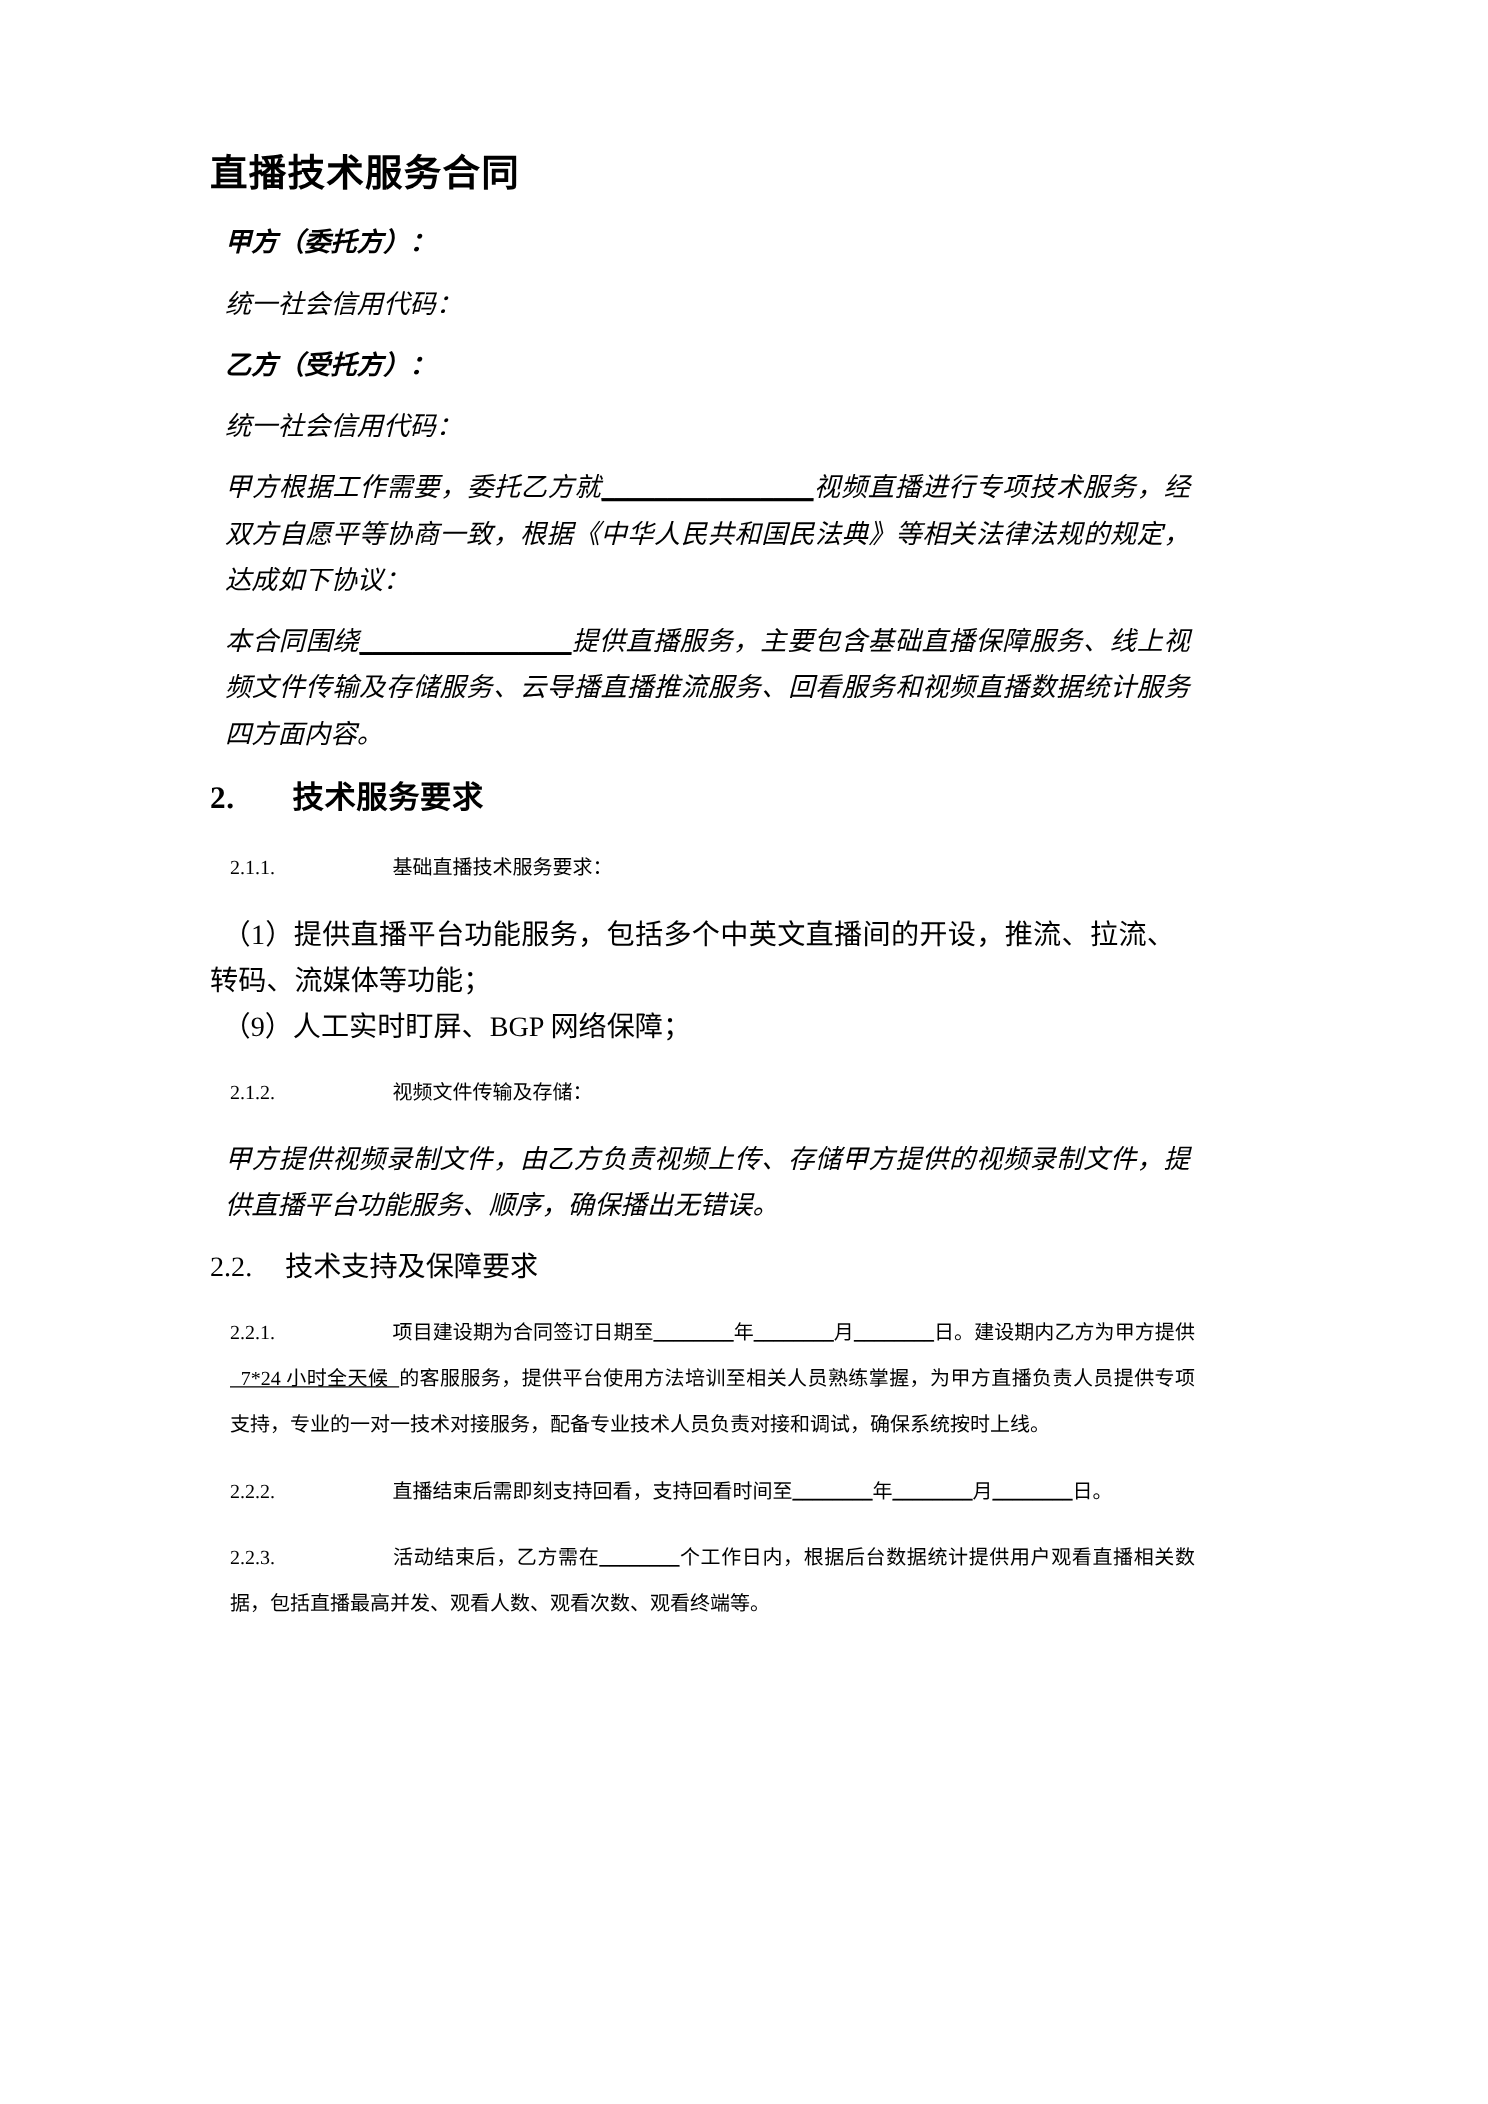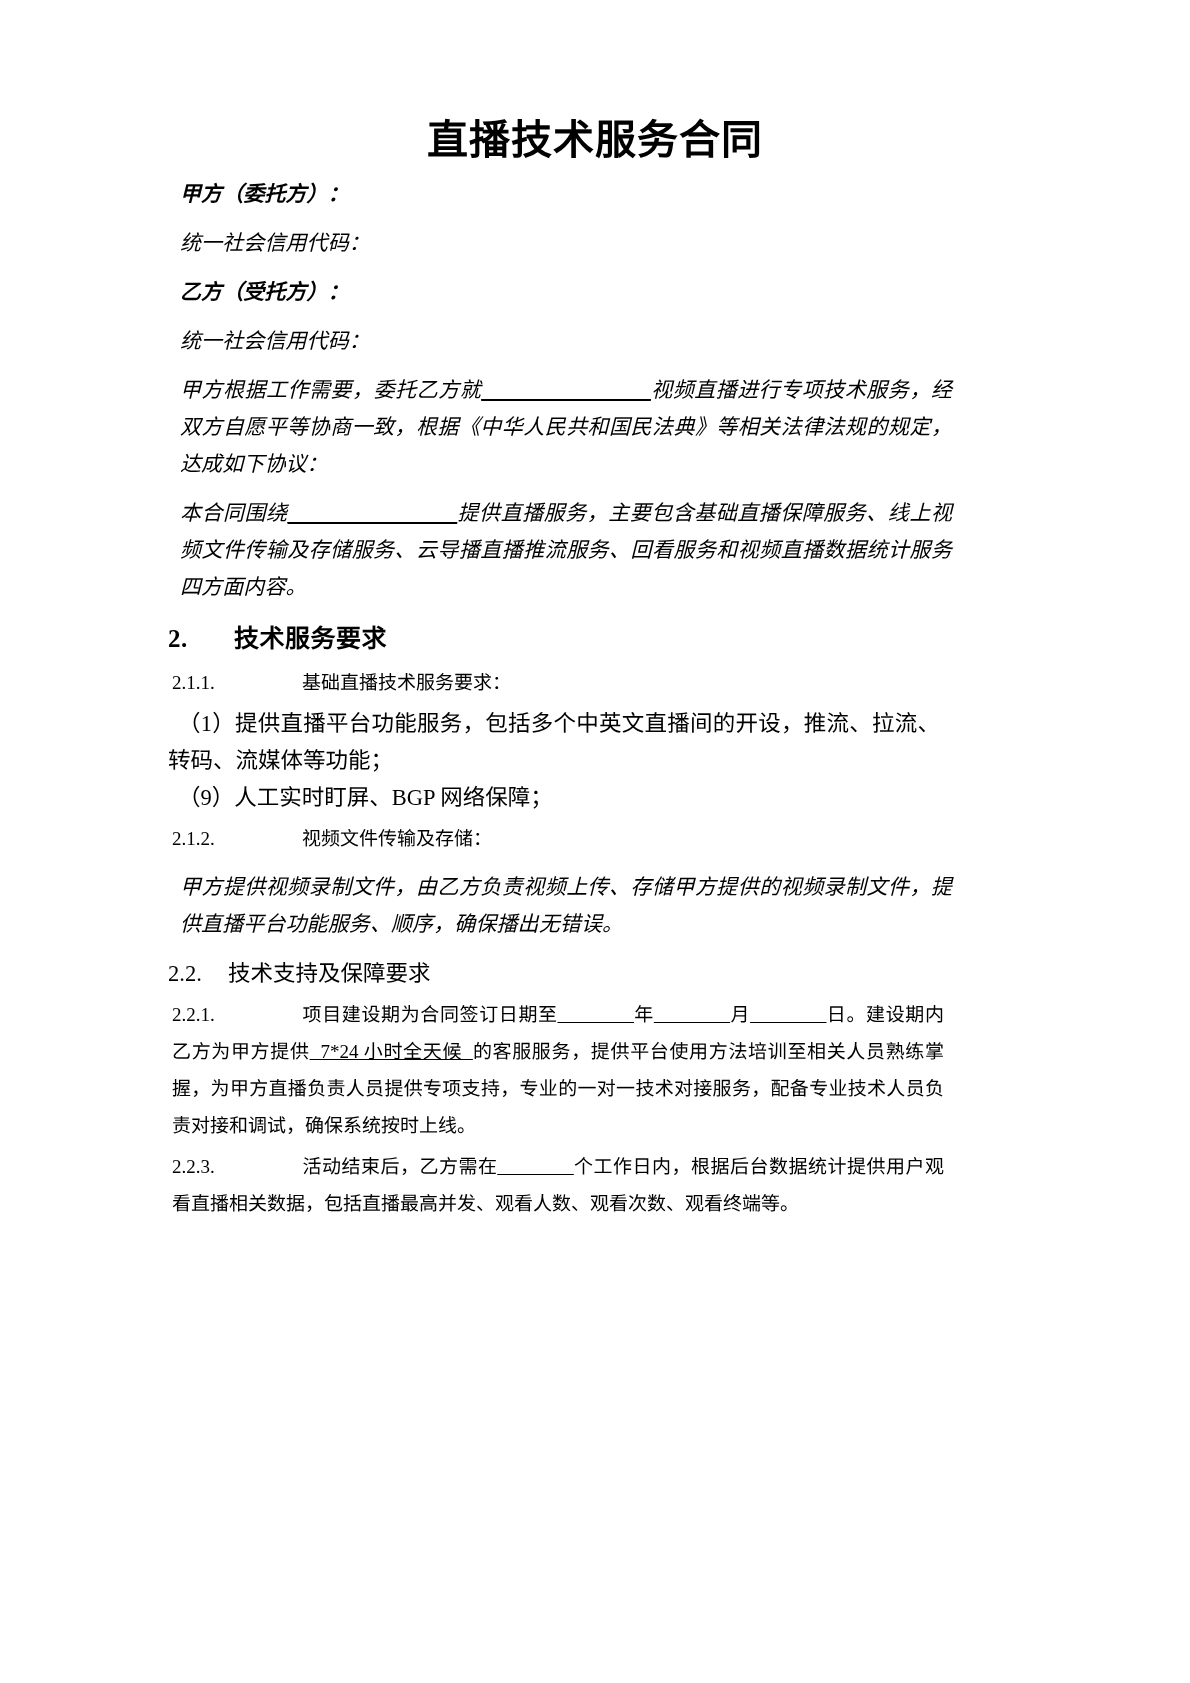--- a/index.html
+++ b/index.html
@@ -17,22 +17,21 @@
   }
   .page {
     position: relative;
     width: 1190px;
     height: 1683px;
     background: #ffffff;
     box-sizing: border-box;
     padding: 118px 250px 0 168px;
   }
   .doc-title {
-    text-align: center;
-    font-size: 41px;
+    font-size: 30px;
     font-weight: bold;
     line-height: 44px;
     margin: 0 0 14px 0;
     letter-spacing: 1px;
     
     margin-right: -82px;
   }
   .para {
     font-size: 21px;
     line-height: 37px;
@@ -60,23 +59,23 @@
   .heading2 {
     font-size: 22.5px;
     line-height: 37px;
     margin: 0;
   }
   .heading2 .num {
     display: inline-block;
     min-width: 60px;
   }
   .heading3 {
-    font-size: 19px;
+    font-size: 16px;
     line-height: 37px;
-    margin: 4px;
+    margin: 16px;
     width: 772px;
     text-align: justify;
     text-justify: inter-ideograph;
   }
   .heading3 .num {
     display: inline-block;
     min-width: 130px;
   }
   .listitem {
     font-size: 22.5px;
@@ -119,16 +118,17 @@
   <p class="listitem">（9）人工实时盯屏、BGP 网络保障；</p>
 
   <p class="heading3"><span class="num">2.1.2.</span><span>视频文件传输及存储：</span></p>
 
   <p class="para">甲方提供视频录制文件，由乙方负责视频上传、存储甲方提供的视频录制文件，提供直播平台功能服务、顺序，确保播出无错误。</p>
 
   <p class="heading2"><span class="num">2.2.</span><span>技术支持及保障要求</span></p>
 
   <p class="heading3"><span class="num">2.2.1.</span><span>项目建设期为合同签订日期至</span><span class="blank">________</span><span>年</span><span class="blank">________</span><span>月</span><span class="blank">________</span><span>日。</span><span>建设期内乙方为甲方提供</span><span class="blank">  7*24 小时全天候  </span><span>的客服服务，提供平台使用方法培训至相关人员熟练掌握，为甲方直播负责人员提供专项支持，专业的一对一技术对接服务，配备专业技术人员负责对接和调试，确保系统按时上线。</span></p>
 
+  <p class="heading3"><span class="num">2.2.2.</span><span>直播结束后需即刻支持回看，支持回看时间至</span><span class="blank">________</span><span>年</span><span class="blank">________</span><span>月</span><span class="blank">________</span><span>日。</span></p>
 
   <p class="heading3"><span class="num">2.2.3.</span><span>活动结束后，乙方需在</span><span class="blank">________</span><span>个工作日内，根据后台数据统计提供用户观看直播相关数据，包括直播最高并发、观看人数、观看次数、观看终端等。</span></p>
 
 </div>
 
 </body></html>

